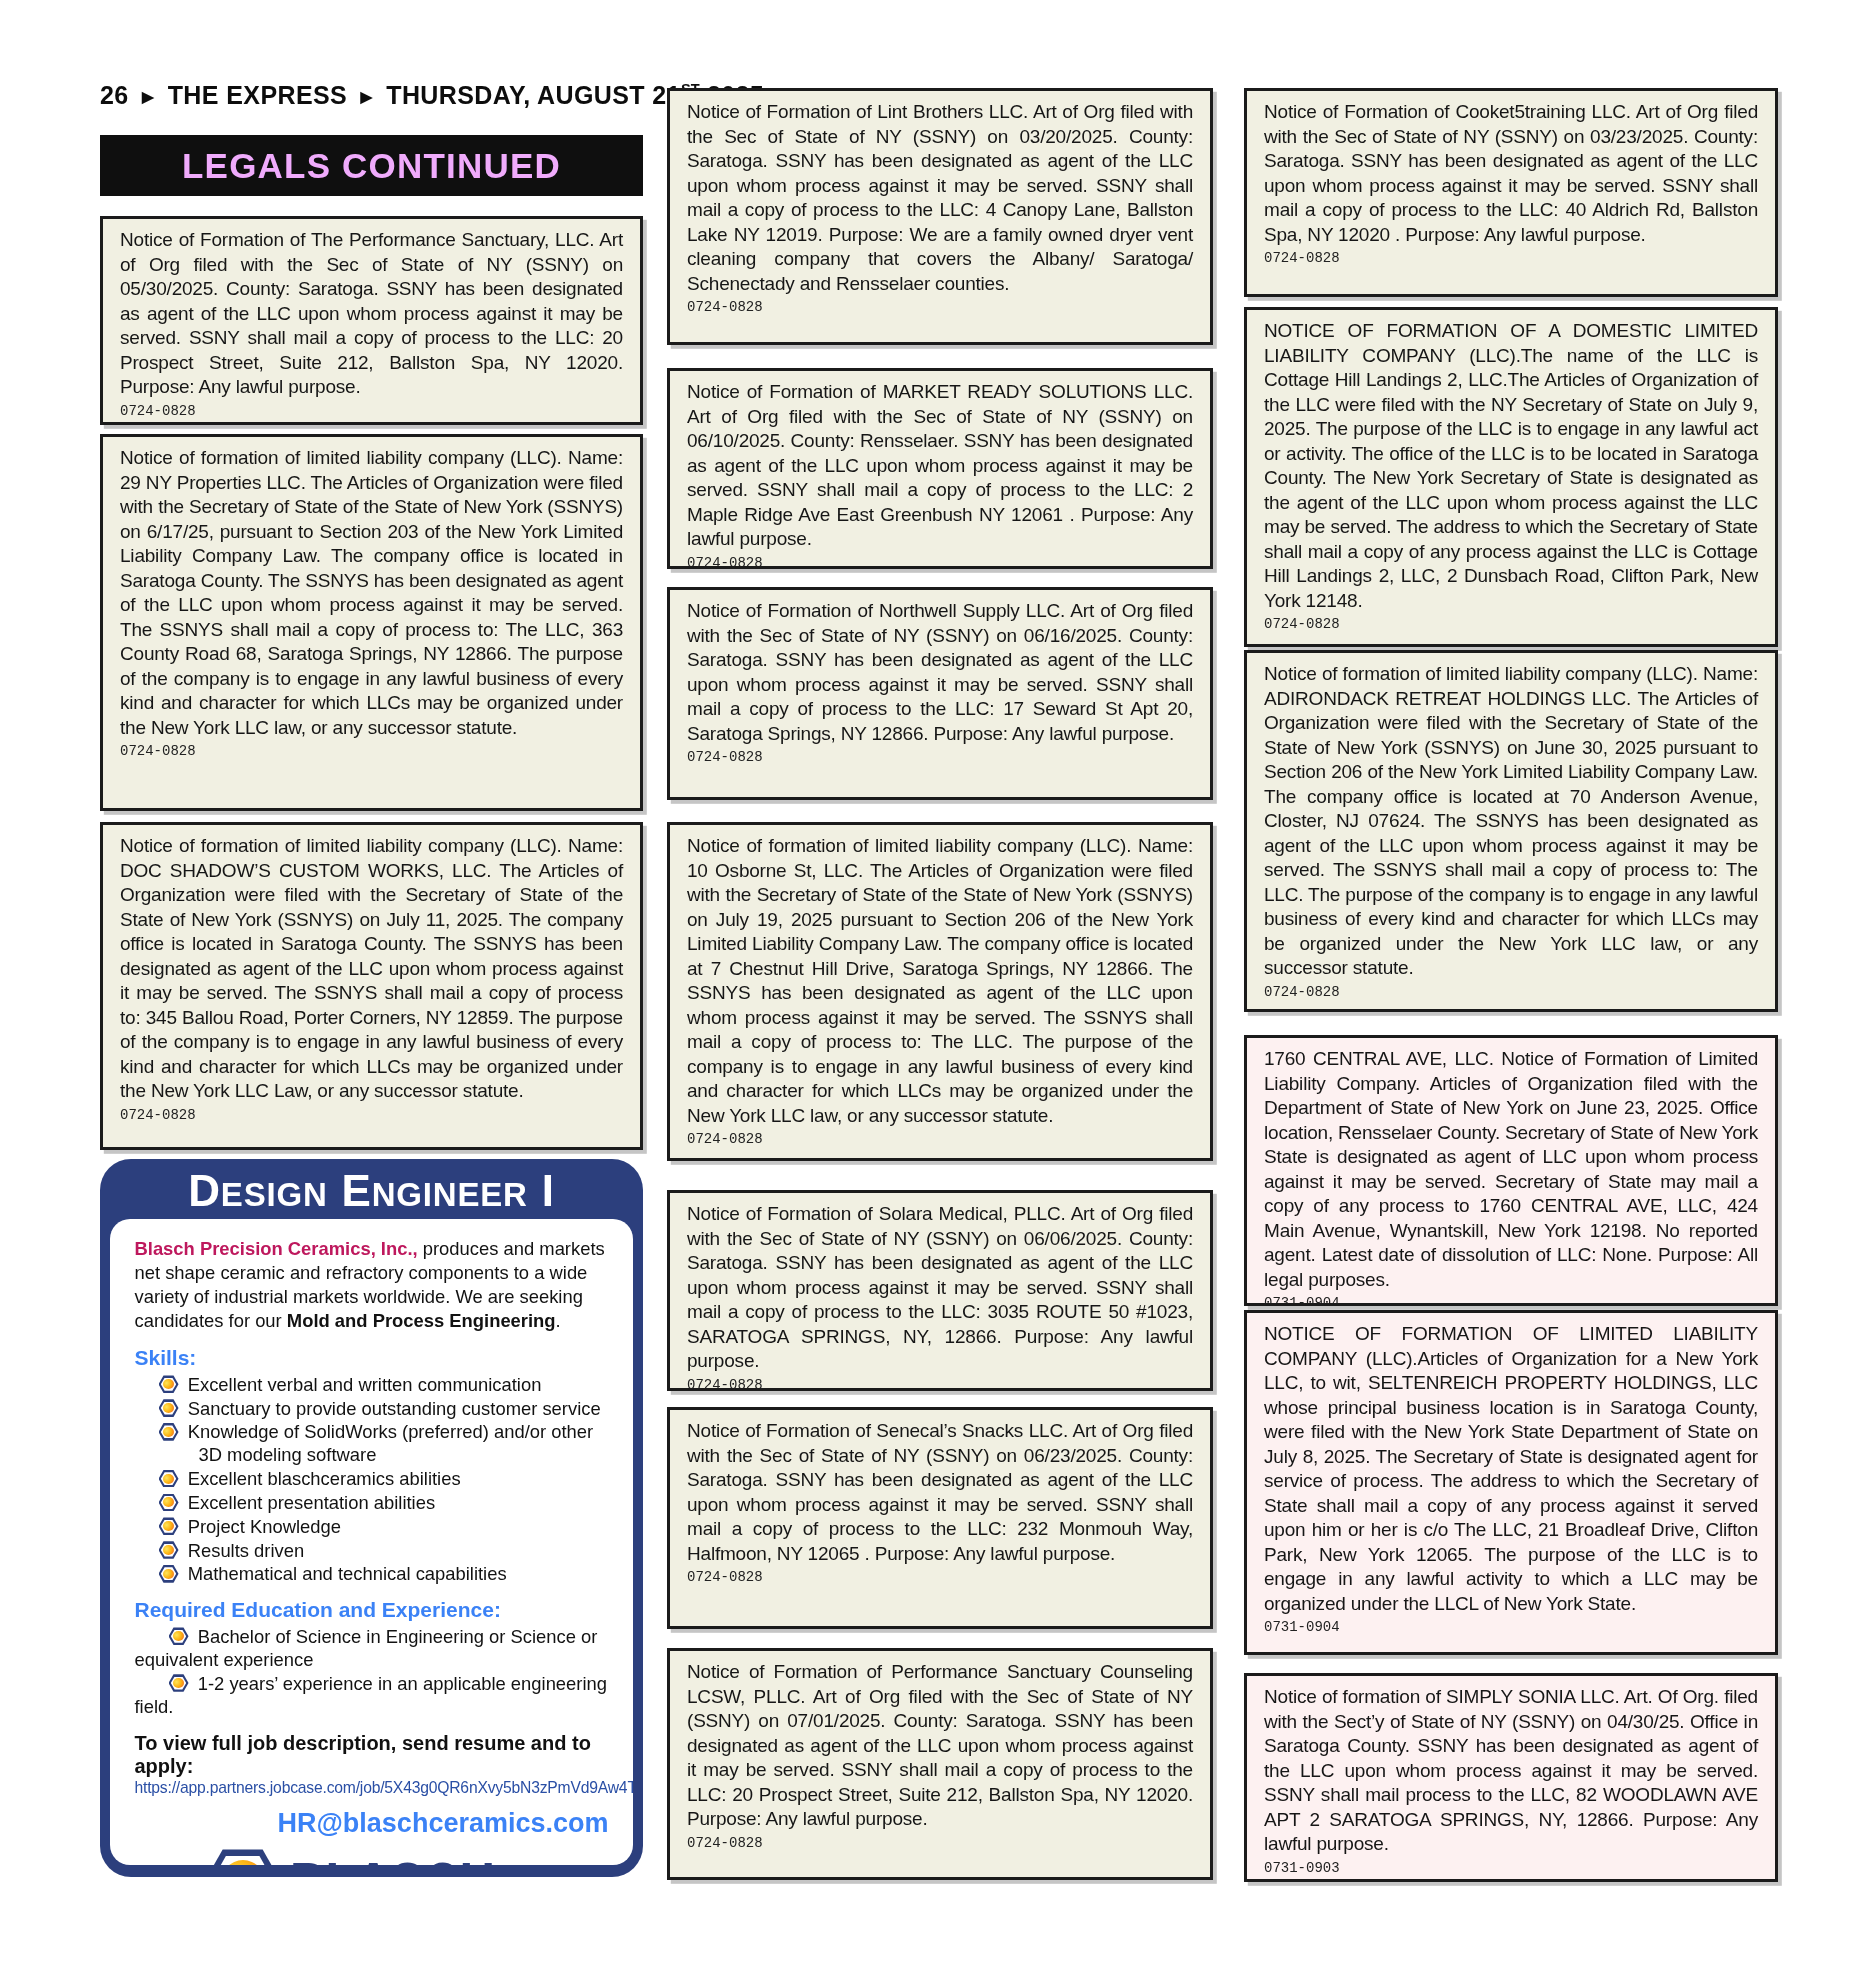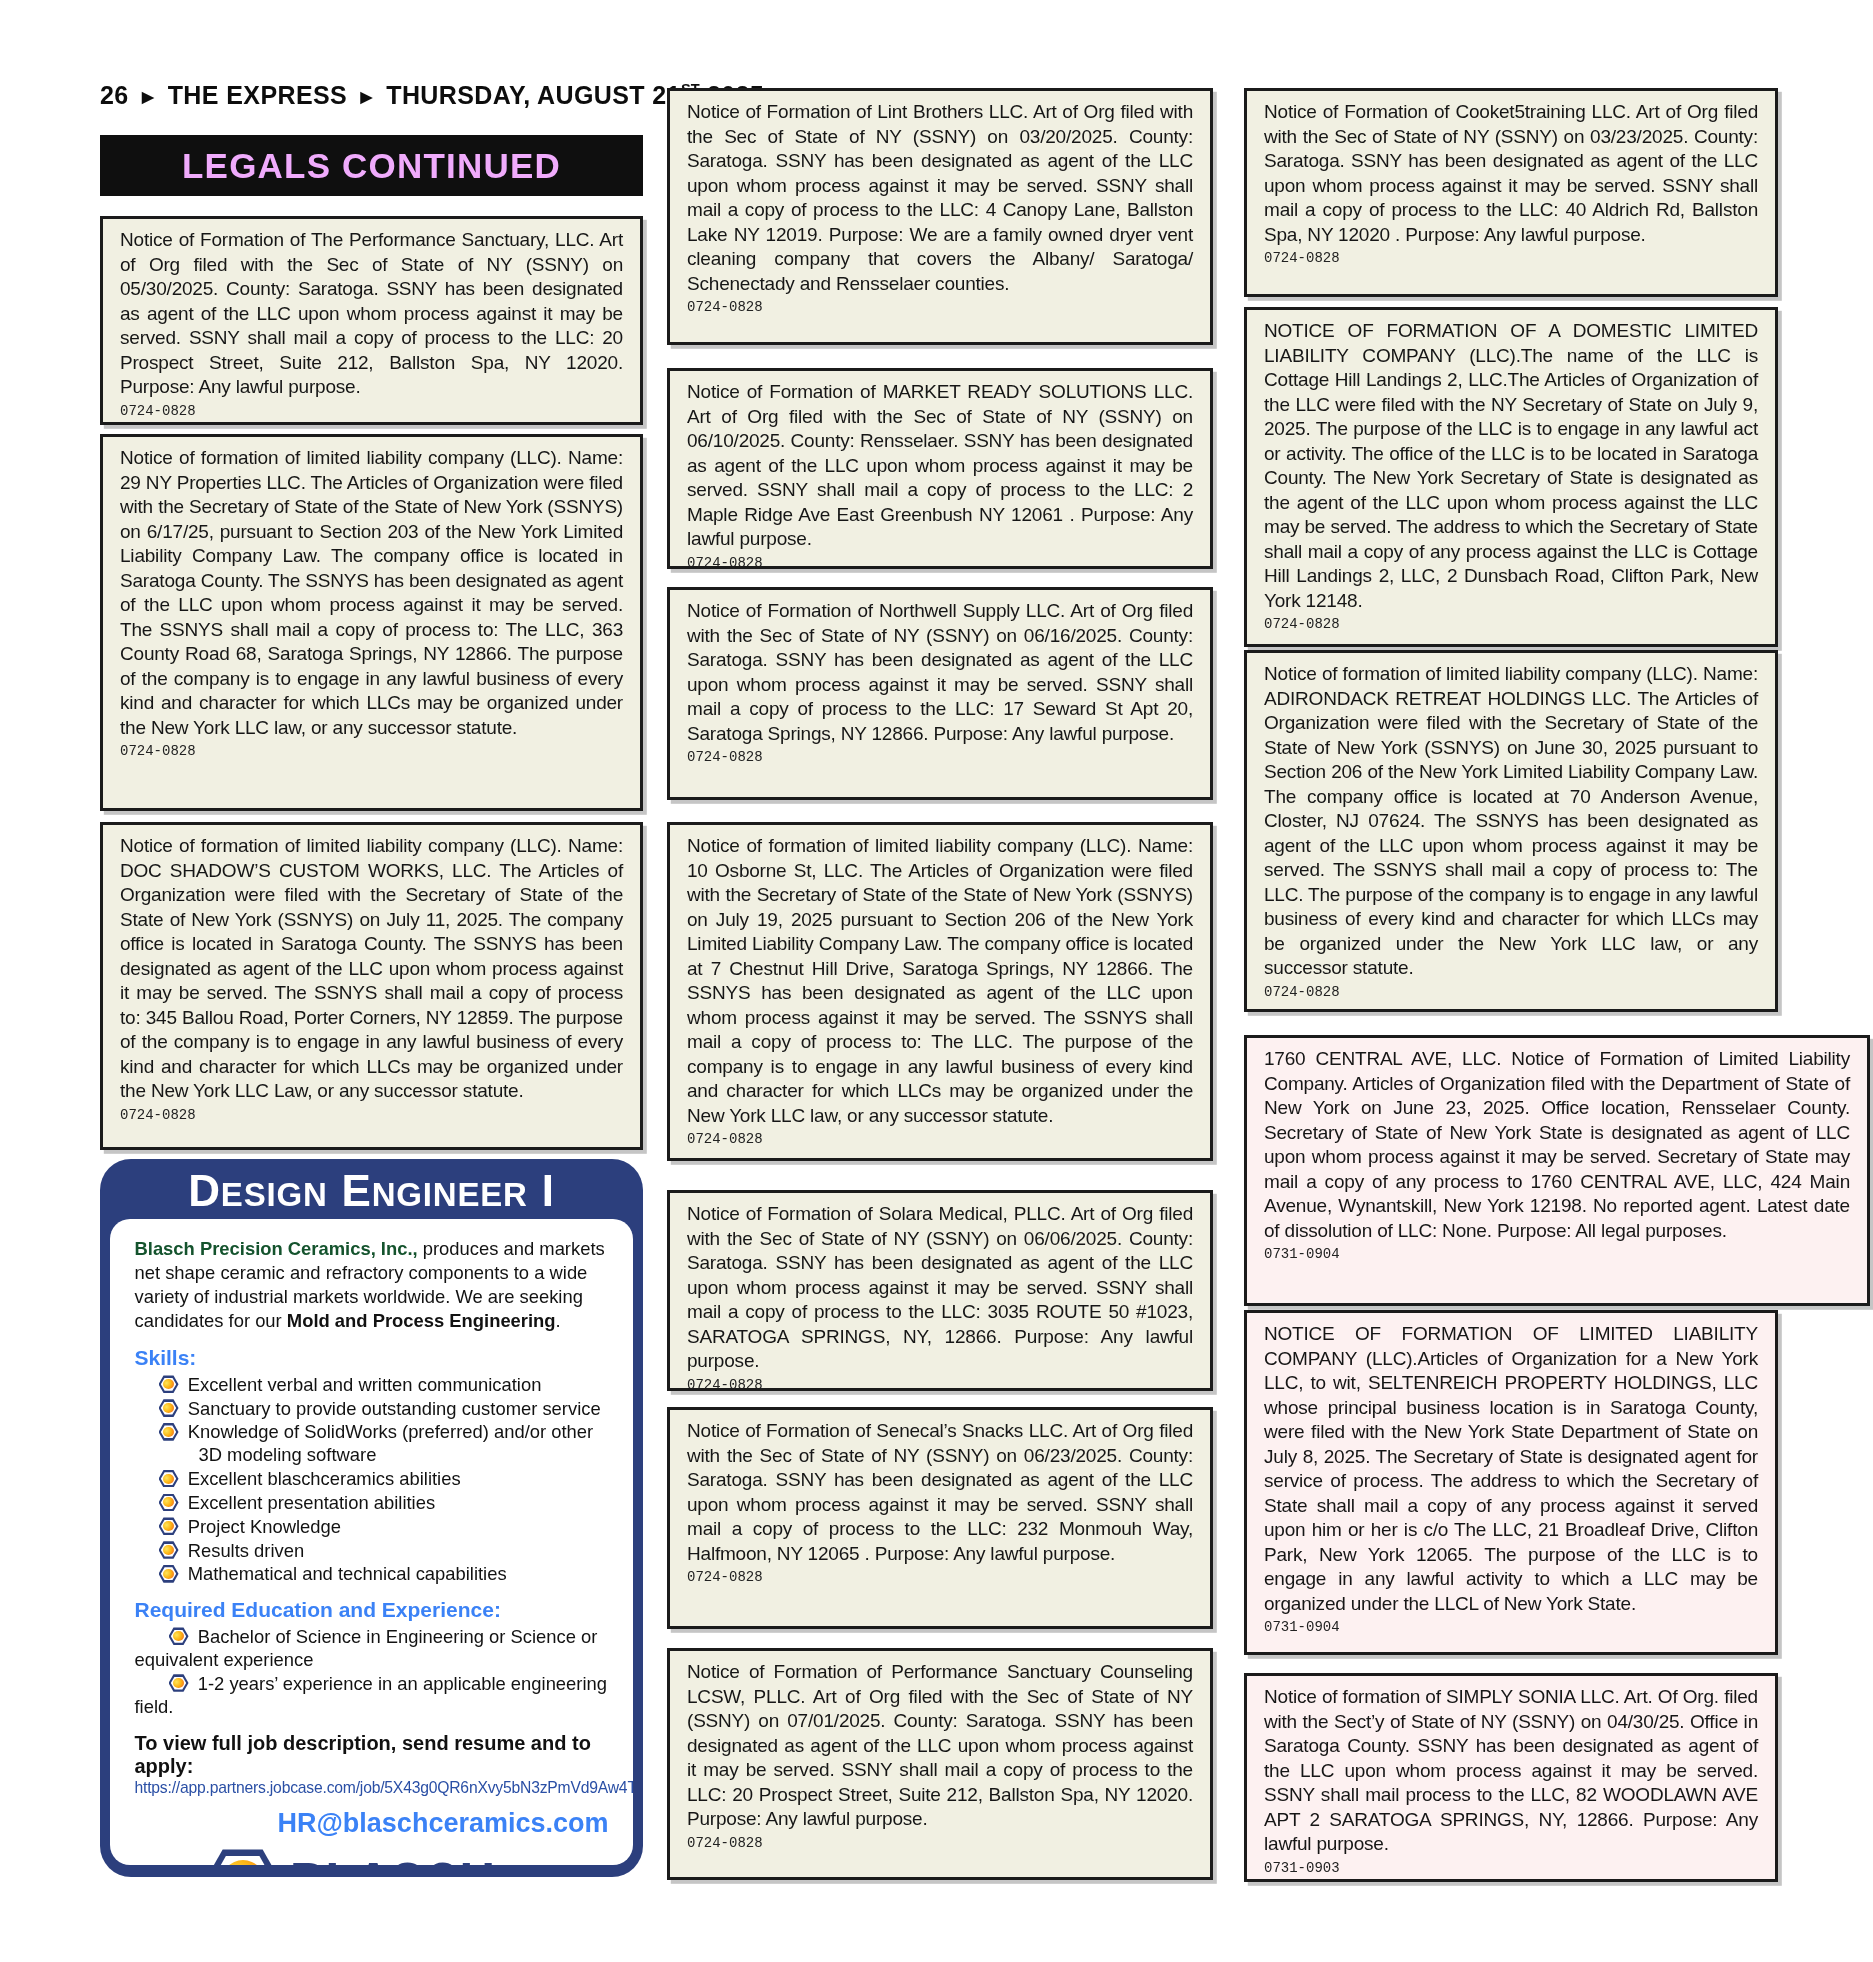--- a/index.html
+++ b/index.html
@@ -52,21 +52,21 @@
   }
   .ad-title .t-part{margin:0 7px;}
   .ad-title .big{font-size:44px;line-height:54px;vertical-align:baseline;}
   .ad-title .small{font-size:33px;line-height:54px;}
   .ad-inner{
     position:absolute;left:10px;right:10px;top:60px;bottom:12.3px;
     background:#ffffff;border-radius:20px;
     box-sizing:border-box;padding:18.4px 24.5px 7.7px 24.5px;overflow:hidden;
   }
   .ad-intro{margin:0;font-size:18.4px;line-height:24px;color:#121212;}
-  .blue-lead{color:#14532d;font-weight:bold;}
+  .blue-lead{color:#be185d;font-weight:bold;}
   .bold-seg{font-weight:bold;}
   .ad-h{margin:12.3px 0 3.1px 0;font-size:21px;font-weight:bold;color:#3b82f6;}
   ul.ad-list{list-style:none;margin:1.5px 0 0 0;padding:0;}
   ul.ad-list li{
     font-size:18.4px;line-height:23px;color:#121212;
     padding-left:64px;text-indent:-40px;margin:0.8px 0;
   }
   ul.ad-list.outdent li{padding-left:0;text-indent:34px;}
   .hexb{
     display:inline-block;position:relative;width:20px;height:17.6px;
@@ -209,21 +209,21 @@
   <div class="nref">0724-0828</div>
 </div>
 <div class="notice" style="left:1244px;top:307px;width:534px;height:340px">
   <p class="ntext">NOTICE OF FORMATION OF A DOMESTIC LIMITED LIABILITY COMPANY (LLC).The name of the LLC is Cottage Hill Landings 2, LLC.The Articles of Organization of the LLC were filed with the NY Secretary of State on July 9, 2025.  The purpose of the LLC is to engage in any lawful act or activity.  The office of the LLC is to be located in Saratoga County.  The New York Secretary of State is designated as the agent of the LLC upon whom process against the LLC may be served.  The address to which the Secretary of State shall mail a copy of any process against the LLC is Cottage Hill Landings 2, LLC, 2 Dunsbach Road, Clifton Park, New York 12148.</p>
   <div class="nref">0724-0828</div>
 </div>
 <div class="notice" style="left:1244px;top:650px;width:534px;height:362px">
   <p class="ntext">Notice of formation of limited liability company (LLC). Name: ADIRONDACK RETREAT HOLDINGS LLC. The Articles of Organization were filed with the Secretary of State of the State of New York (SSNYS) on June 30, 2025 pursuant to Section 206 of the New York Limited Liability Company Law. The company office is located at 70 Anderson Avenue, Closter, NJ 07624. The SSNYS has been designated as agent of the LLC upon whom process against it may be served. The SSNYS shall mail a copy of process to: The LLC. The purpose of the company is to engage in any lawful business of every kind and character for which LLCs may be organized under the New York LLC law, or any successor statute.</p>
   <div class="nref">0724-0828</div>
 </div>
-<div class="notice pink" style="left:1244px;top:1035px;width:626px;height:271px">
+<div class="notice pink" style="left:1244px;top:1035px;width:534px;height:271px">
   <p class="ntext">1760 CENTRAL AVE, LLC. Notice of Formation of Limited Liability Company. Articles of Organization filed with the Department of State of New York on June 23, 2025. Office location, Rensselaer County.  Secretary of State of New York State is designated as agent of LLC upon whom process against it may be served.  Secretary of State may mail a copy of any process to 1760 CENTRAL AVE, LLC, 424 Main Avenue, Wynantskill, New York 12198.  No reported agent. Latest date of dissolution of LLC: None.  Purpose: All legal purposes.</p>
   <div class="nref">0731-0904</div>
 </div>
 <div class="notice pink" style="left:1244px;top:1310px;width:534px;height:345px">
   <p class="ntext">NOTICE OF FORMATION OF LIMITED LIABILITY COMPANY (LLC).Articles of Organization for a New York LLC, to wit, SELTENREICH PROPERTY HOLDINGS, LLC whose principal business location is in Saratoga County, were filed with the New York State Department of State on July 8, 2025. The Secretary of State is designated agent for service of process. The address to which the Secretary of State shall mail a copy of any process against it served upon him or her is c/o The LLC, 21 Broadleaf Drive, Clifton Park, New York 12065. The purpose of the LLC is to engage in any lawful activity to which a LLC may be organized under the LLCL of New York State.</p>
   <div class="nref">0731-0904</div>
 </div>
 <div class="notice pink" style="left:1244px;top:1673px;width:534px;height:209px">
   <p class="ntext">Notice of formation of SIMPLY SONIA LLC. Art. Of Org. filed with the Sect’y of State of NY (SSNY) on 04/30/25. Office in Saratoga County. SSNY has been designated as agent of the LLC upon whom process against it may be served. SSNY shall mail process to the LLC, 82 WOODLAWN AVE APT 2 SARATOGA SPRINGS, NY, 12866. Purpose: Any lawful purpose.</p>
   <div class="nref">0731-0903</div>

